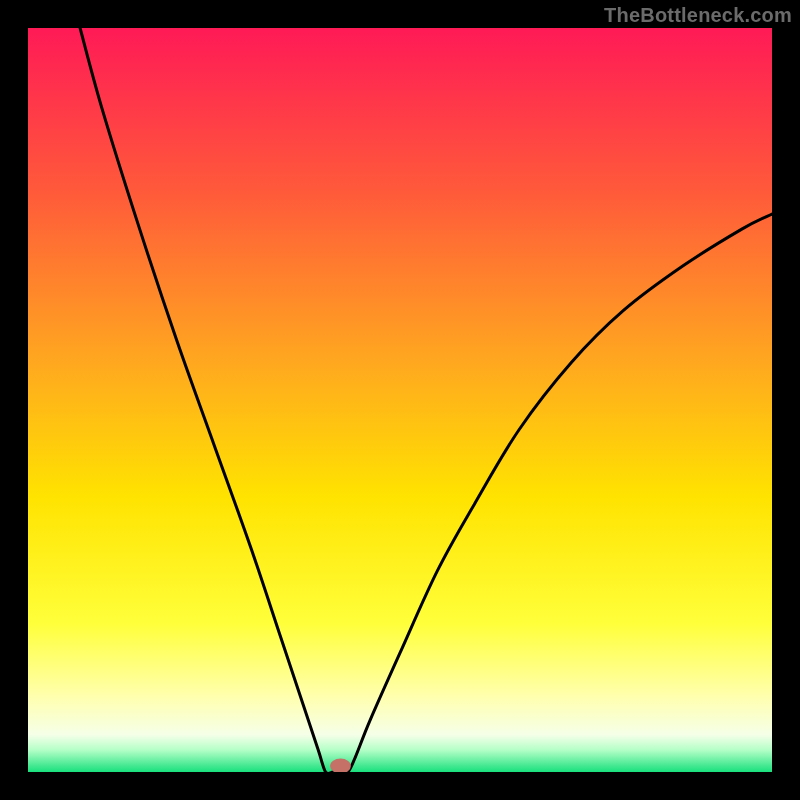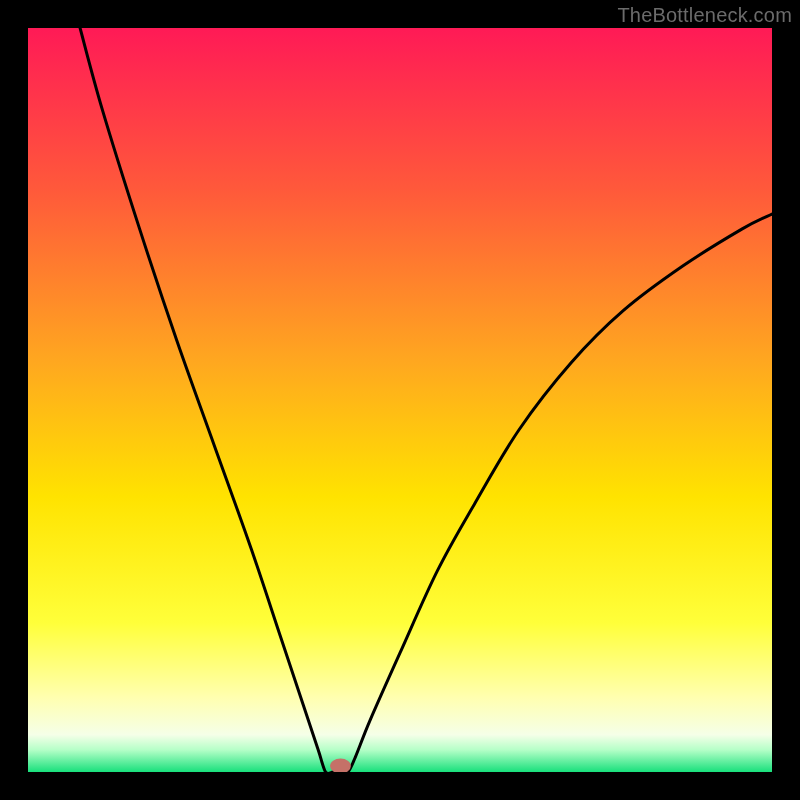--- a/index.html
+++ b/index.html
@@ -25,21 +25,21 @@
     top: 0;
     width: 744px;
     height: 744px;
   }
   .watermark {
     position: absolute;
     top: 4px;
     right: 8px;
     color: #6b6b6b;
     font-size: 20px;
-    font-weight: 400;
+    font-weight: 700;
     letter-spacing: 0.2px;
     user-select: none;
     margin-left: 48px;
   }
   svg { display: block; }
 </style>
 </head>
 <body>
 
 <div class="frame">

